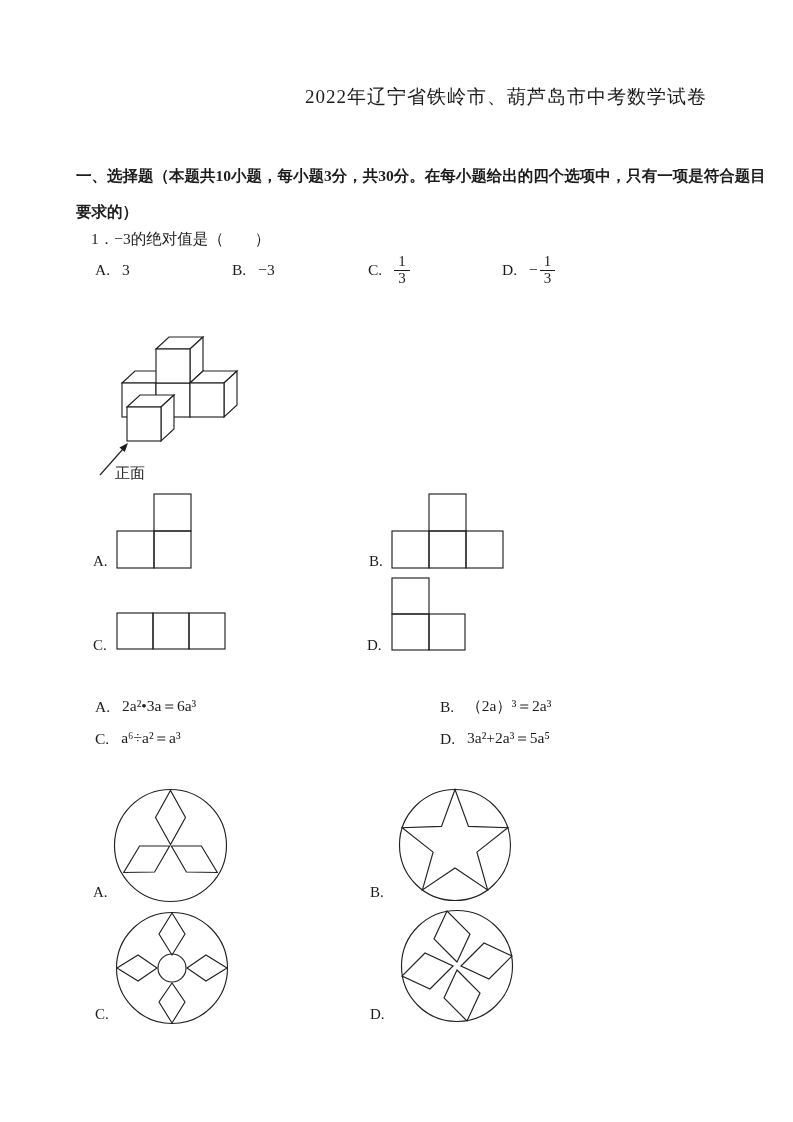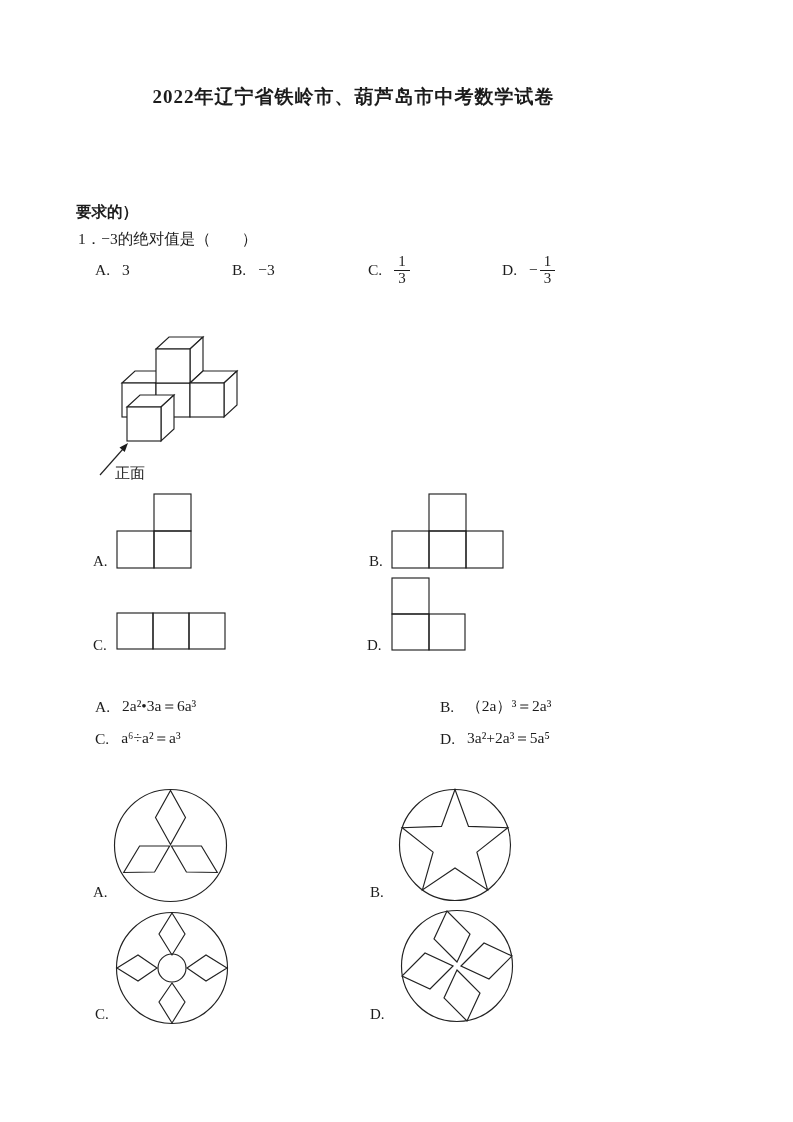--- a/index.html
+++ b/index.html
@@ -1,44 +1,45 @@
 <!DOCTYPE html>
 <html><head>
 <meta charset="utf-8">
 <style>
   html,body{margin:0;padding:0;background:#ffffff;}
   .page{
     position:relative;width:793px;height:1122px;background:#ffffff;
     font-family:"Liberation Serif","DejaVu Serif",serif;color:#1c1c1c;overflow:hidden;
   }
   .abs{position:absolute;}
-  .title{left:0;top:84px;width:707px;text-align:center;font-weight:bold;font-size:19px;letter-spacing:1px;}
+  .title{left:0;top:84px;width:707px;text-align:right;font-weight:normal;font-size:19px;letter-spacing:1px;}
   .heading{left:76px;font-weight:bold;font-size:15.5px;white-space:nowrap;}
   .stem{left:78px;font-size:15.5px;white-space:nowrap;}
   .optrow{display:flex;align-items:center;font-size:15.5px;}
   .optkey{margin-right:12px;}
   .optlabel{font-size:15px;}
   .frac{display:inline-flex;flex-direction:column;align-items:center;line-height:1.05;font-size:15px;}
   .frac .den{border-top:1.2px solid #1c1c1c;}
   .frac .num,.frac .den{padding:0 4px;}
   .sign{margin-right:2px;}
   svg{display:block;}
   .ln{stroke:#222;stroke-width:1.15;fill:none;}
   .face{stroke:#222;stroke-width:1.15;fill:#ffffff;stroke-linejoin:miter;}
 </style>
 </head>
 <body>
 
 <div class="page">
 
   <div class="abs title">2022年辽宁省铁岭市、葫芦岛市中考数学试卷</div>
 
+  <div class="abs heading" style="top:166px;">一、选择题（本题共10小题，每小题3分，共30分。在每小题给出的四个选项中，只有一项是符合题目</div>
   <div class="abs heading" style="top:202px;">要求的）</div>
 
-  <div class="abs stem" style="top:229px;">1．−3的绝对值是（　　）</div>
+  <div class="abs stem" style="top:229px;margin-left:13px;">1．−3的绝对值是（　　）</div>
 
   <div class="abs optrow" style="left:95px;top:247px;height:46px;">
     <span class="optkey">A.</span>
     <span>3</span>
   </div>
   <div class="abs optrow" style="left:232px;top:247px;height:46px;">
     <span class="optkey">B.</span>
     <span>−3</span>
   </div>
   <div class="abs optrow" style="left:368px;top:247px;height:46px;">

